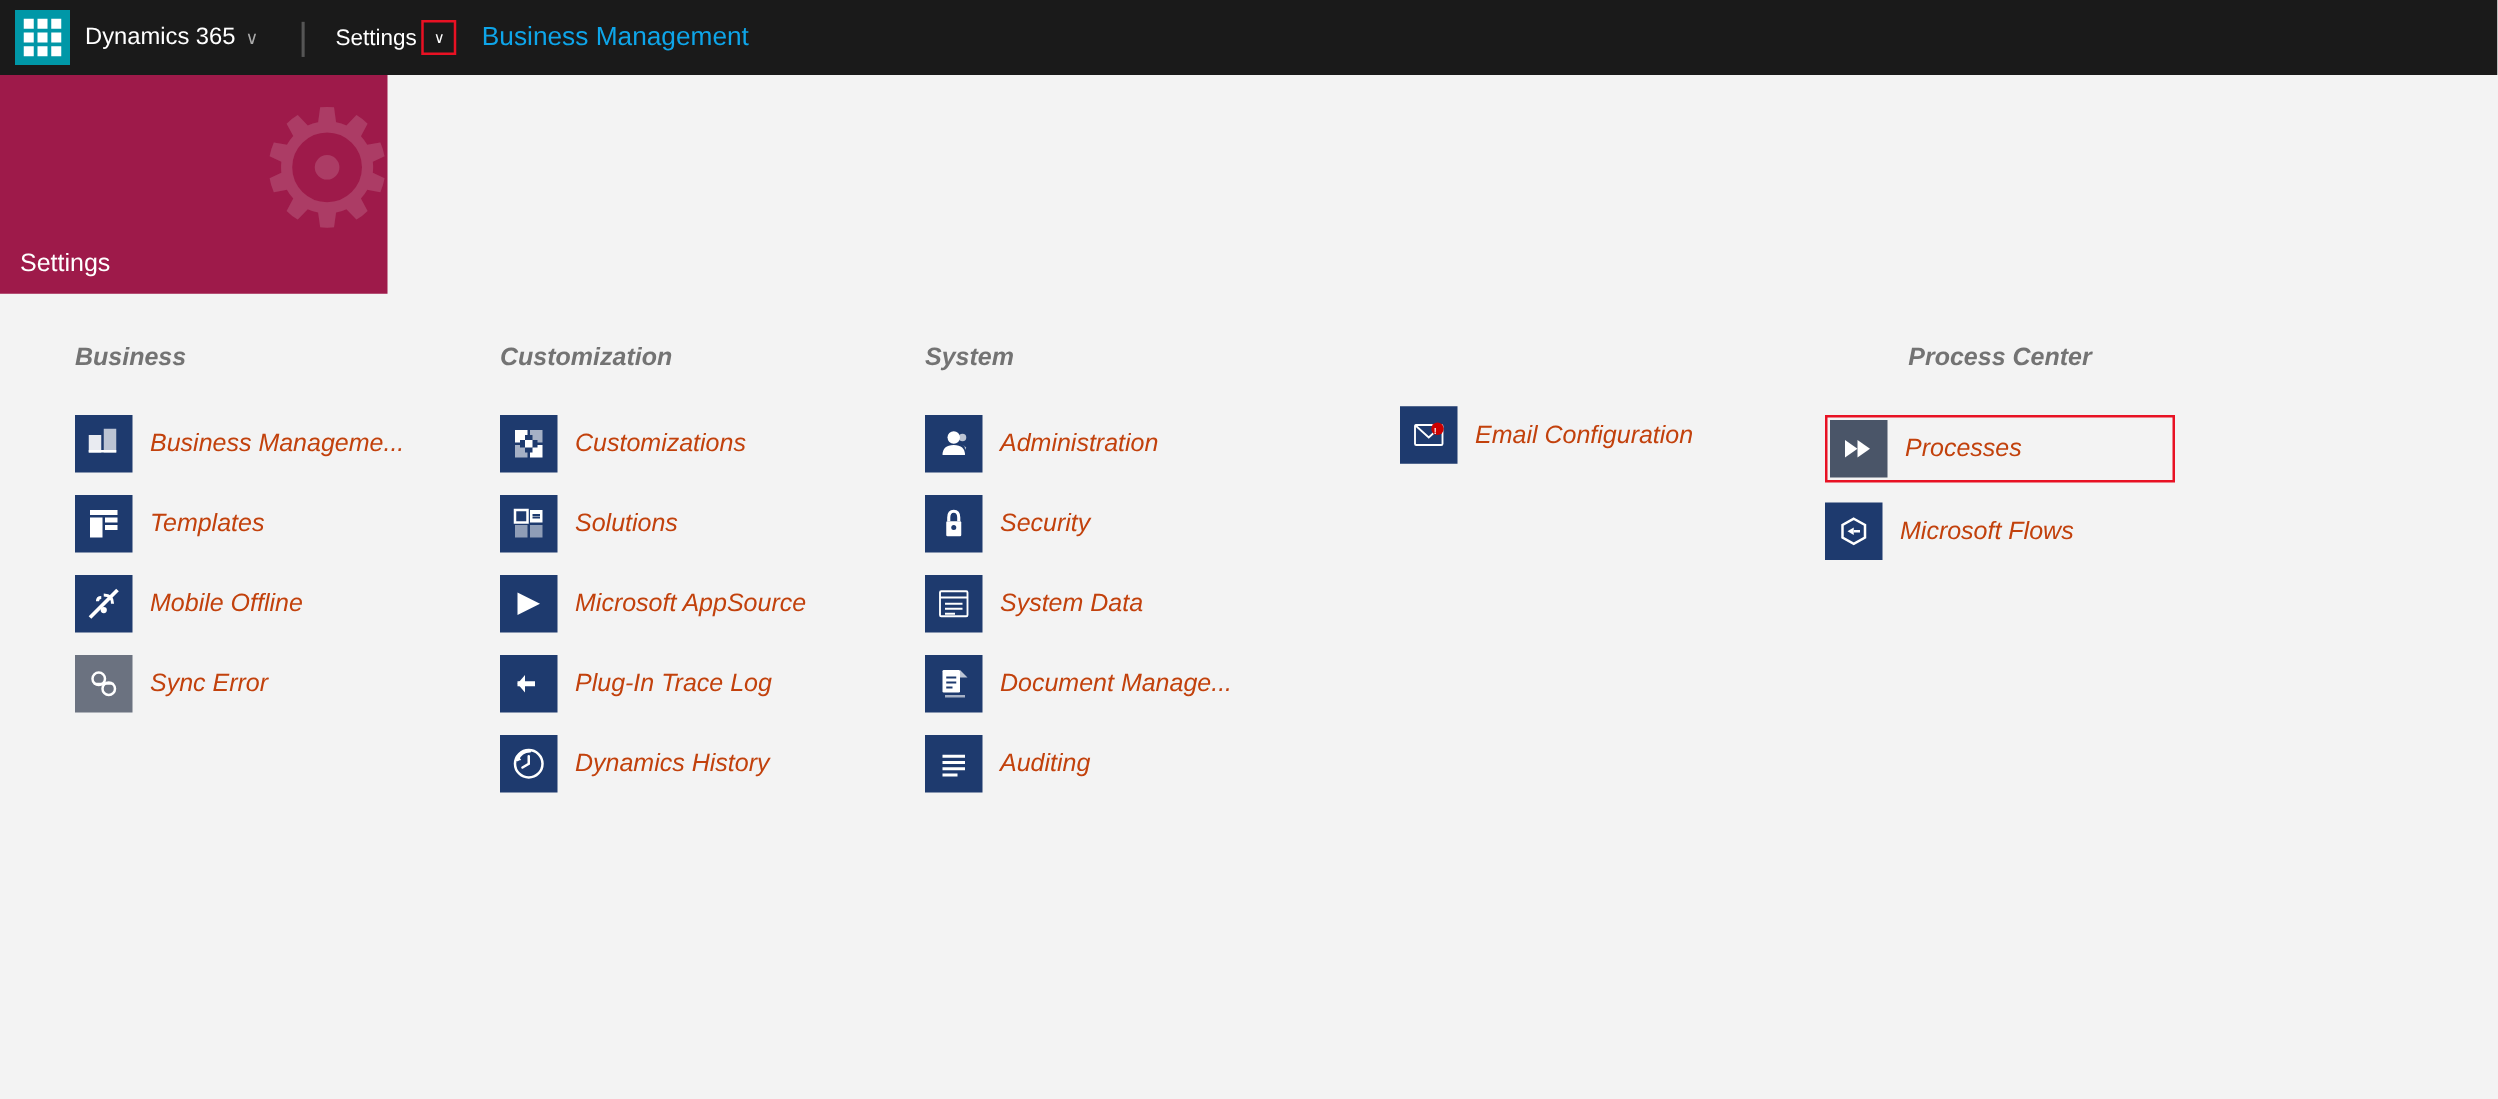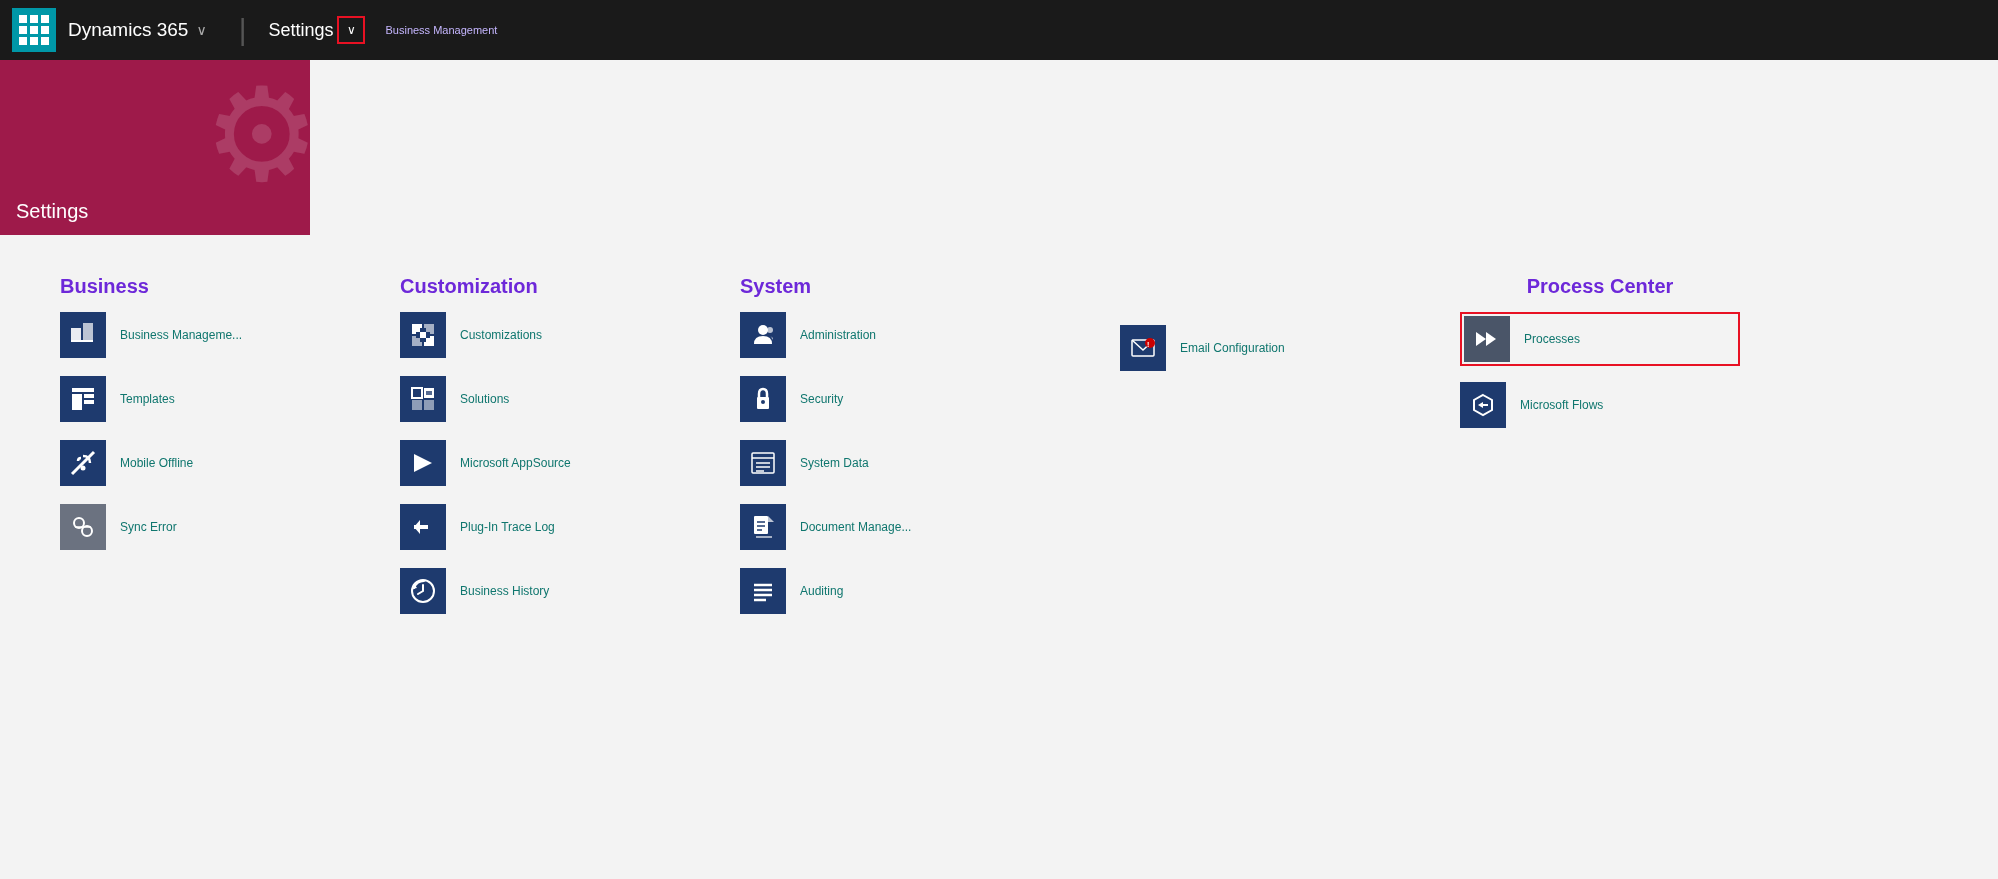--- a/index.html
+++ b/index.html
@@ -61,22 +61,22 @@
       color: white;
       width: 28px;
       height: 28px;
       display: flex;
       align-items: center;
       justify-content: center;
       cursor: pointer;
       margin-right: 20px;
     }
     .header-breadcrumb {
-      color: #c4b5fd;
-      font-size: 11px;
+      color: #0ea5e9;
+      font-size: 21px;
     }
 
     
     .hero {
       width: 310px;
       height: 175px;
       background: #9e1a4a;
       position: relative;
       display: flex;
       align-items: flex-end;
@@ -103,24 +103,25 @@
     
     .main-content {
       padding: 40px 60px;
       display: flex;
       gap: 0;
     }
 
     
     .section { min-width: 280px; margin-right: 60px; }
     .section-title {
-      color: #6d28d9;
+      color: #737373;
       font-size: 20px;
       font-weight: 600;
-      margin-bottom: 14px;
+      margin-bottom: 34px;
+      font-style: italic;
     }
     .menu-item {
       display: flex;
       align-items: center;
       gap: 14px;
       margin-bottom: 18px;
       cursor: pointer;
     }
     .menu-icon {
       width: 46px;
@@ -129,22 +130,23 @@
       display: flex;
       align-items: center;
       justify-content: center;
       flex-shrink: 0;
       color: white;
       font-size: 22px;
     }
     .menu-icon.gray { background: #6b7280; }
     .menu-icon.dark-gray { background: #4a5568; }
     .menu-label {
-      color: #0f766e;
-      font-size: 12px;
+      color: #c2410c;
+      font-size: 20px;
+      font-style: italic;
     }
 
     
     .process-center-section { min-width: 260px; text-align: center; }
     .processes-item {
       border: 2px solid #e81123;
       padding: 2px;
       margin-bottom: 16px;
     }
   </style>
@@ -288,21 +290,21 @@
 
     <div class="menu-item">
       <div class="menu-icon">
         <svg width="26" height="26" viewBox="0 0 26 26">
           <circle cx="13" cy="13" r="11" stroke="white" stroke-width="2" fill="none"></circle>
           <path d="M13 7 L13 13 L8 16" stroke="white" stroke-width="2" fill="none" stroke-linecap="round"></path>
           <path d="M4 10 Q7 3 14 3" stroke="white" stroke-width="2" fill="none" stroke-linecap="round"></path>
           <polygon points="4,6 2,11 7,10" fill="white"></polygon>
         </svg>
       </div>
-      <span class="menu-label">Business History</span>
+      <span class="menu-label">Dynamics History</span>
     </div>
   </div>
 
   <div class="section" style="min-width:320px;">
     <div class="section-title">System</div>
 
     <div class="menu-item">
       <div class="menu-icon">
         <svg width="26" height="26" viewBox="0 0 26 26" fill="white">
           <circle cx="13" cy="8" r="5" fill="white"></circle>

